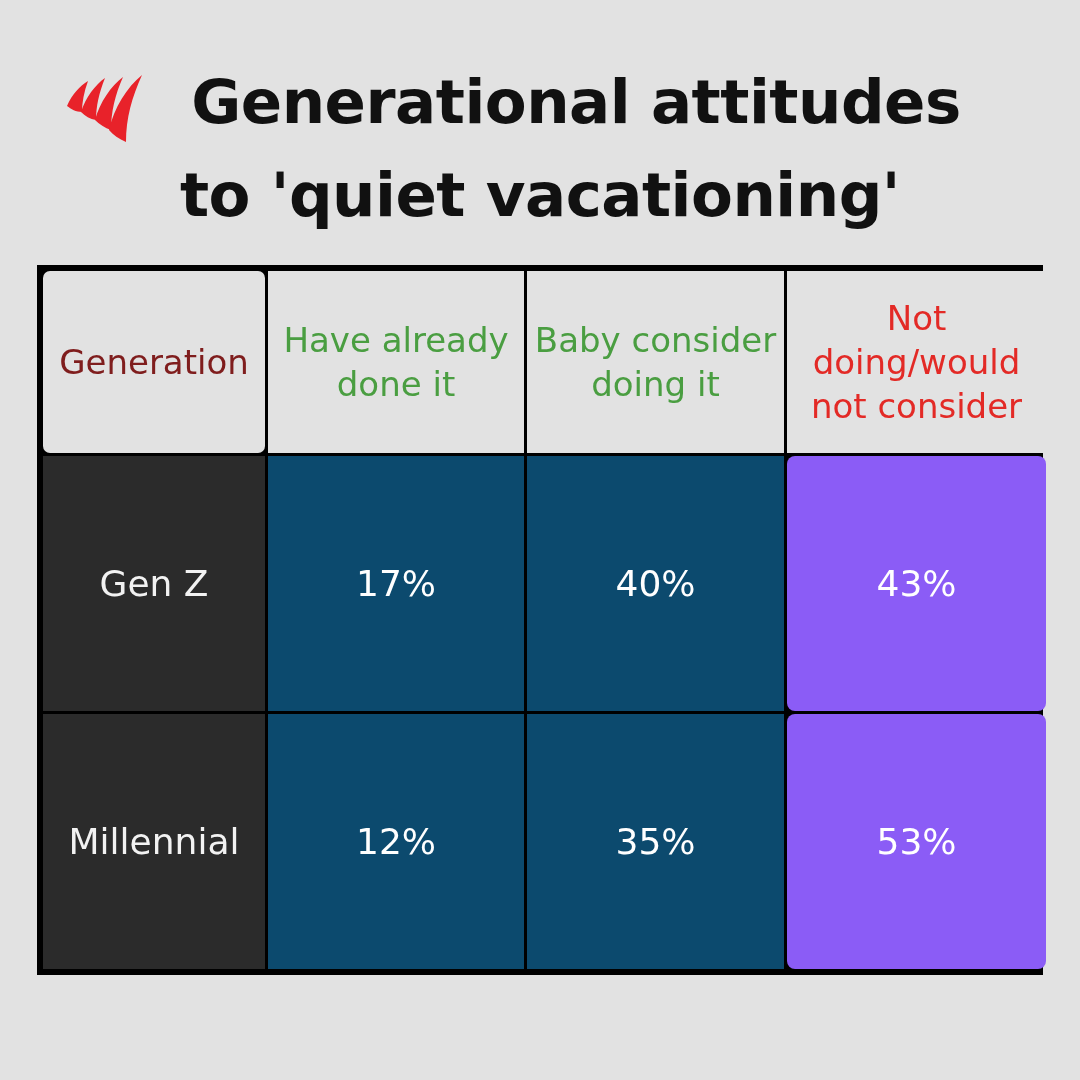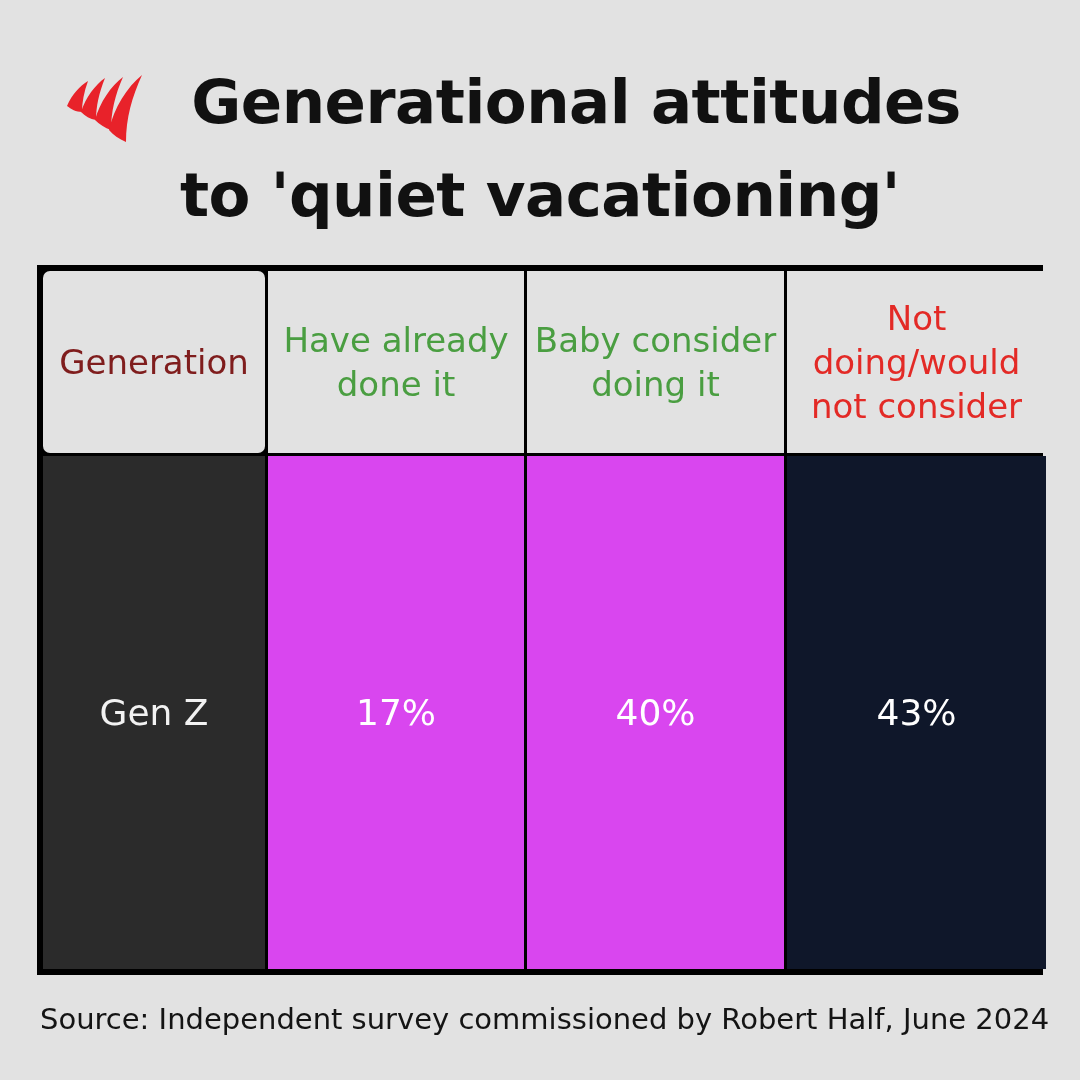--- a/index.html
+++ b/index.html
@@ -105,26 +105,27 @@
     font-size: 36px;
     line-height: 1.22;
     margin-top: 20px;
   }
   .cell-gen {
     background: #2b2b2b;
     color: #f2f2f2;
     font-size: 35px;
   }
   .cell-green {
-    background: #d946ef;
+    background: #0c4a6e;
     color: #ffffff;
   }
   .cell-red {
-    background: #0f172a;
+    background: #8b5cf6;
     color: #ffffff;
+    border-radius: 8px;
   }
 
   
   .source {
     position: absolute;
     left: 40px;
     top: 1002px;
     font-family: "DejaVu Sans", sans-serif;
     font-weight: normal;
     font-size: 29px;
@@ -168,19 +169,24 @@
           <th class="hdr-red">Not doing/would not consider</th>
         </tr>
       </thead>
       <tbody>
         <tr class="body-row">
           <td class="cell-gen">Gen Z</td>
           <td class="cell-green">17%</td>
           <td class="cell-green">40%</td>
           <td class="cell-red">43%</td>
         </tr>
+        <tr class="body-row">
+          <td class="cell-gen">Millennial</td>
+          <td class="cell-green">12%</td>
+          <td class="cell-green">35%</td>
+          <td class="cell-red">53%</td>
+        </tr>
       </tbody>
     </table>
   </div>
 
-  <div class="source">Source: Independent survey commissioned by Robert Half, June 2024</div>
 
 </div>
 
 </body></html>

